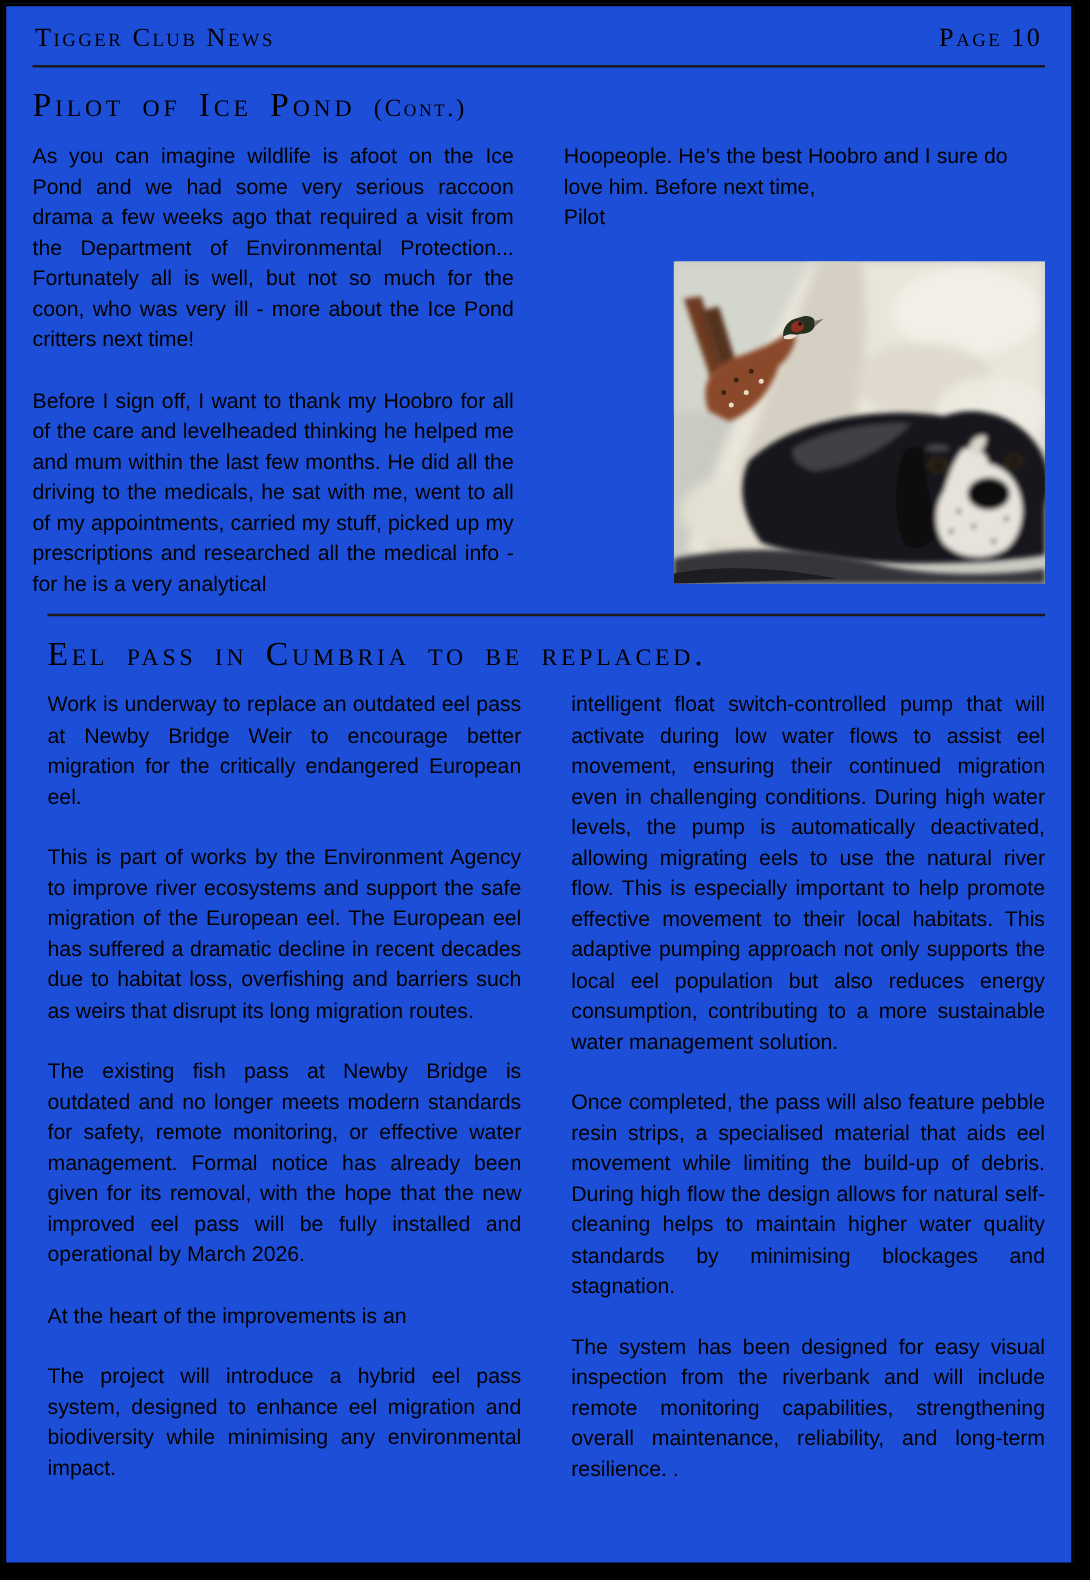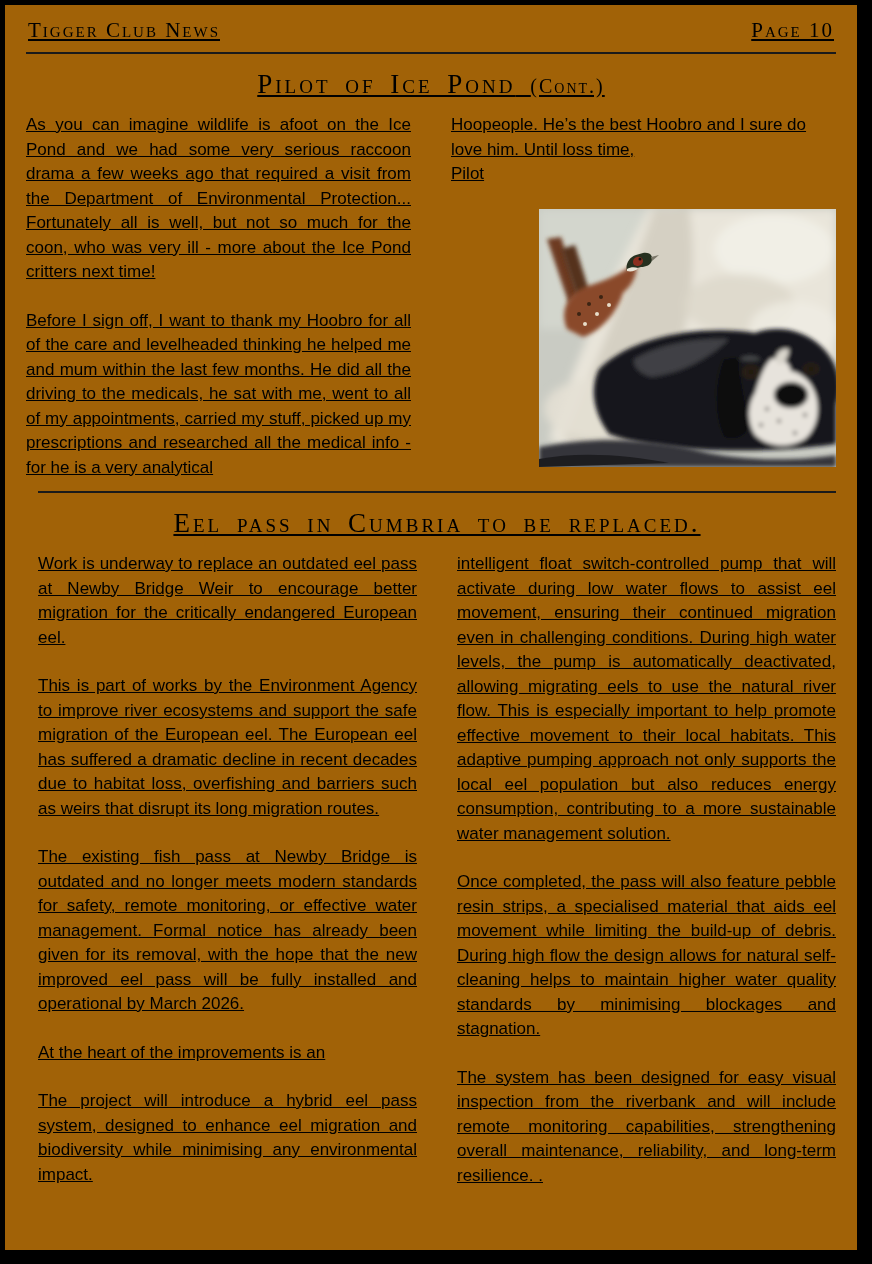--- a/index.html
+++ b/index.html
@@ -7,38 +7,36 @@
     width:872px;height:1264px;
     background:#000;
     position:relative;
     overflow:hidden;
     font-family:"Liberation Sans", sans-serif;
     color:#000;
   }
   .page{
     position:absolute;
     left:3px;top:3px;right:13px;bottom:12px;
-    background:#a16207;
+    background:#1d4ed8;
     border:2px solid #000;
     overflow:hidden;
-    text-decoration:underline;
   }
   .content{padding:0 21px;}
   
   .masthead{
     display:flex;justify-content:space-between;align-items:baseline;
     padding:13px 2px 9px 2px;
     border-bottom:2px solid #1a1a1a;
     font-family:"Liberation Serif", serif;
     font-variant:small-caps;
     font-size:21px;letter-spacing:2px;
   }
   
   .article-title{
-    text-align:center;
     font-family:"Liberation Serif", serif;
     font-variant:small-caps;
     font-weight:normal;
     font-size:27px;letter-spacing:3px;word-spacing:5px;
     margin:15px 0 13px 0;
   }
   .article-title .cont{font-size:20px;letter-spacing:2px;}
   
   .columns{display:flex;gap:40px;}
   .col{flex:1;min-width:0;}
@@ -73,21 +71,21 @@
     </div>
 
     <h1 class="article-title"><span>Pilot of Ice Pond</span>&nbsp;<span class="cont">(Cont.)</span></h1>
 
     <div class="columns">
       <div class="col">
         <p>As you can imagine wildlife is afoot on the Ice Pond and we had some very serious raccoon drama a few weeks ago that required a visit from the Department of Environmental Protection... Fortunately all is well, but not so much for the coon, who was very ill - more about the Ice Pond critters next time!</p>
         <p>Before I sign off, I want to thank my Hoobro for all of the care and levelheaded thinking he helped me and mum within the last few months. He did all the driving to the medicals, he sat with me, went to all of my appointments, carried my stuff, picked up my prescriptions and researched all the medical info - for he is a very analytical</p>
       </div>
       <div class="col">
-        <div class="signoff">Hoopeople. He’s the best Hoobro and I sure do love him. Until loss time,</div>
+        <div class="signoff">Hoopeople. He’s the best Hoobro and I sure do love him. Before next time,</div>
         <div class="signoff">Pilot</div>
 
         <svg class="photo" viewBox="0 0 297 258" xmlns="http://www.w3.org/2000/svg">
           <defs>
             <filter id="soft" x="-20%" y="-20%" width="140%" height="140%">
               <feGaussianBlur stdDeviation="4"></feGaussianBlur>
             </filter>
             <filter id="soft2" x="-20%" y="-20%" width="140%" height="140%">
               <feGaussianBlur stdDeviation="2"></feGaussianBlur>
             </filter>

